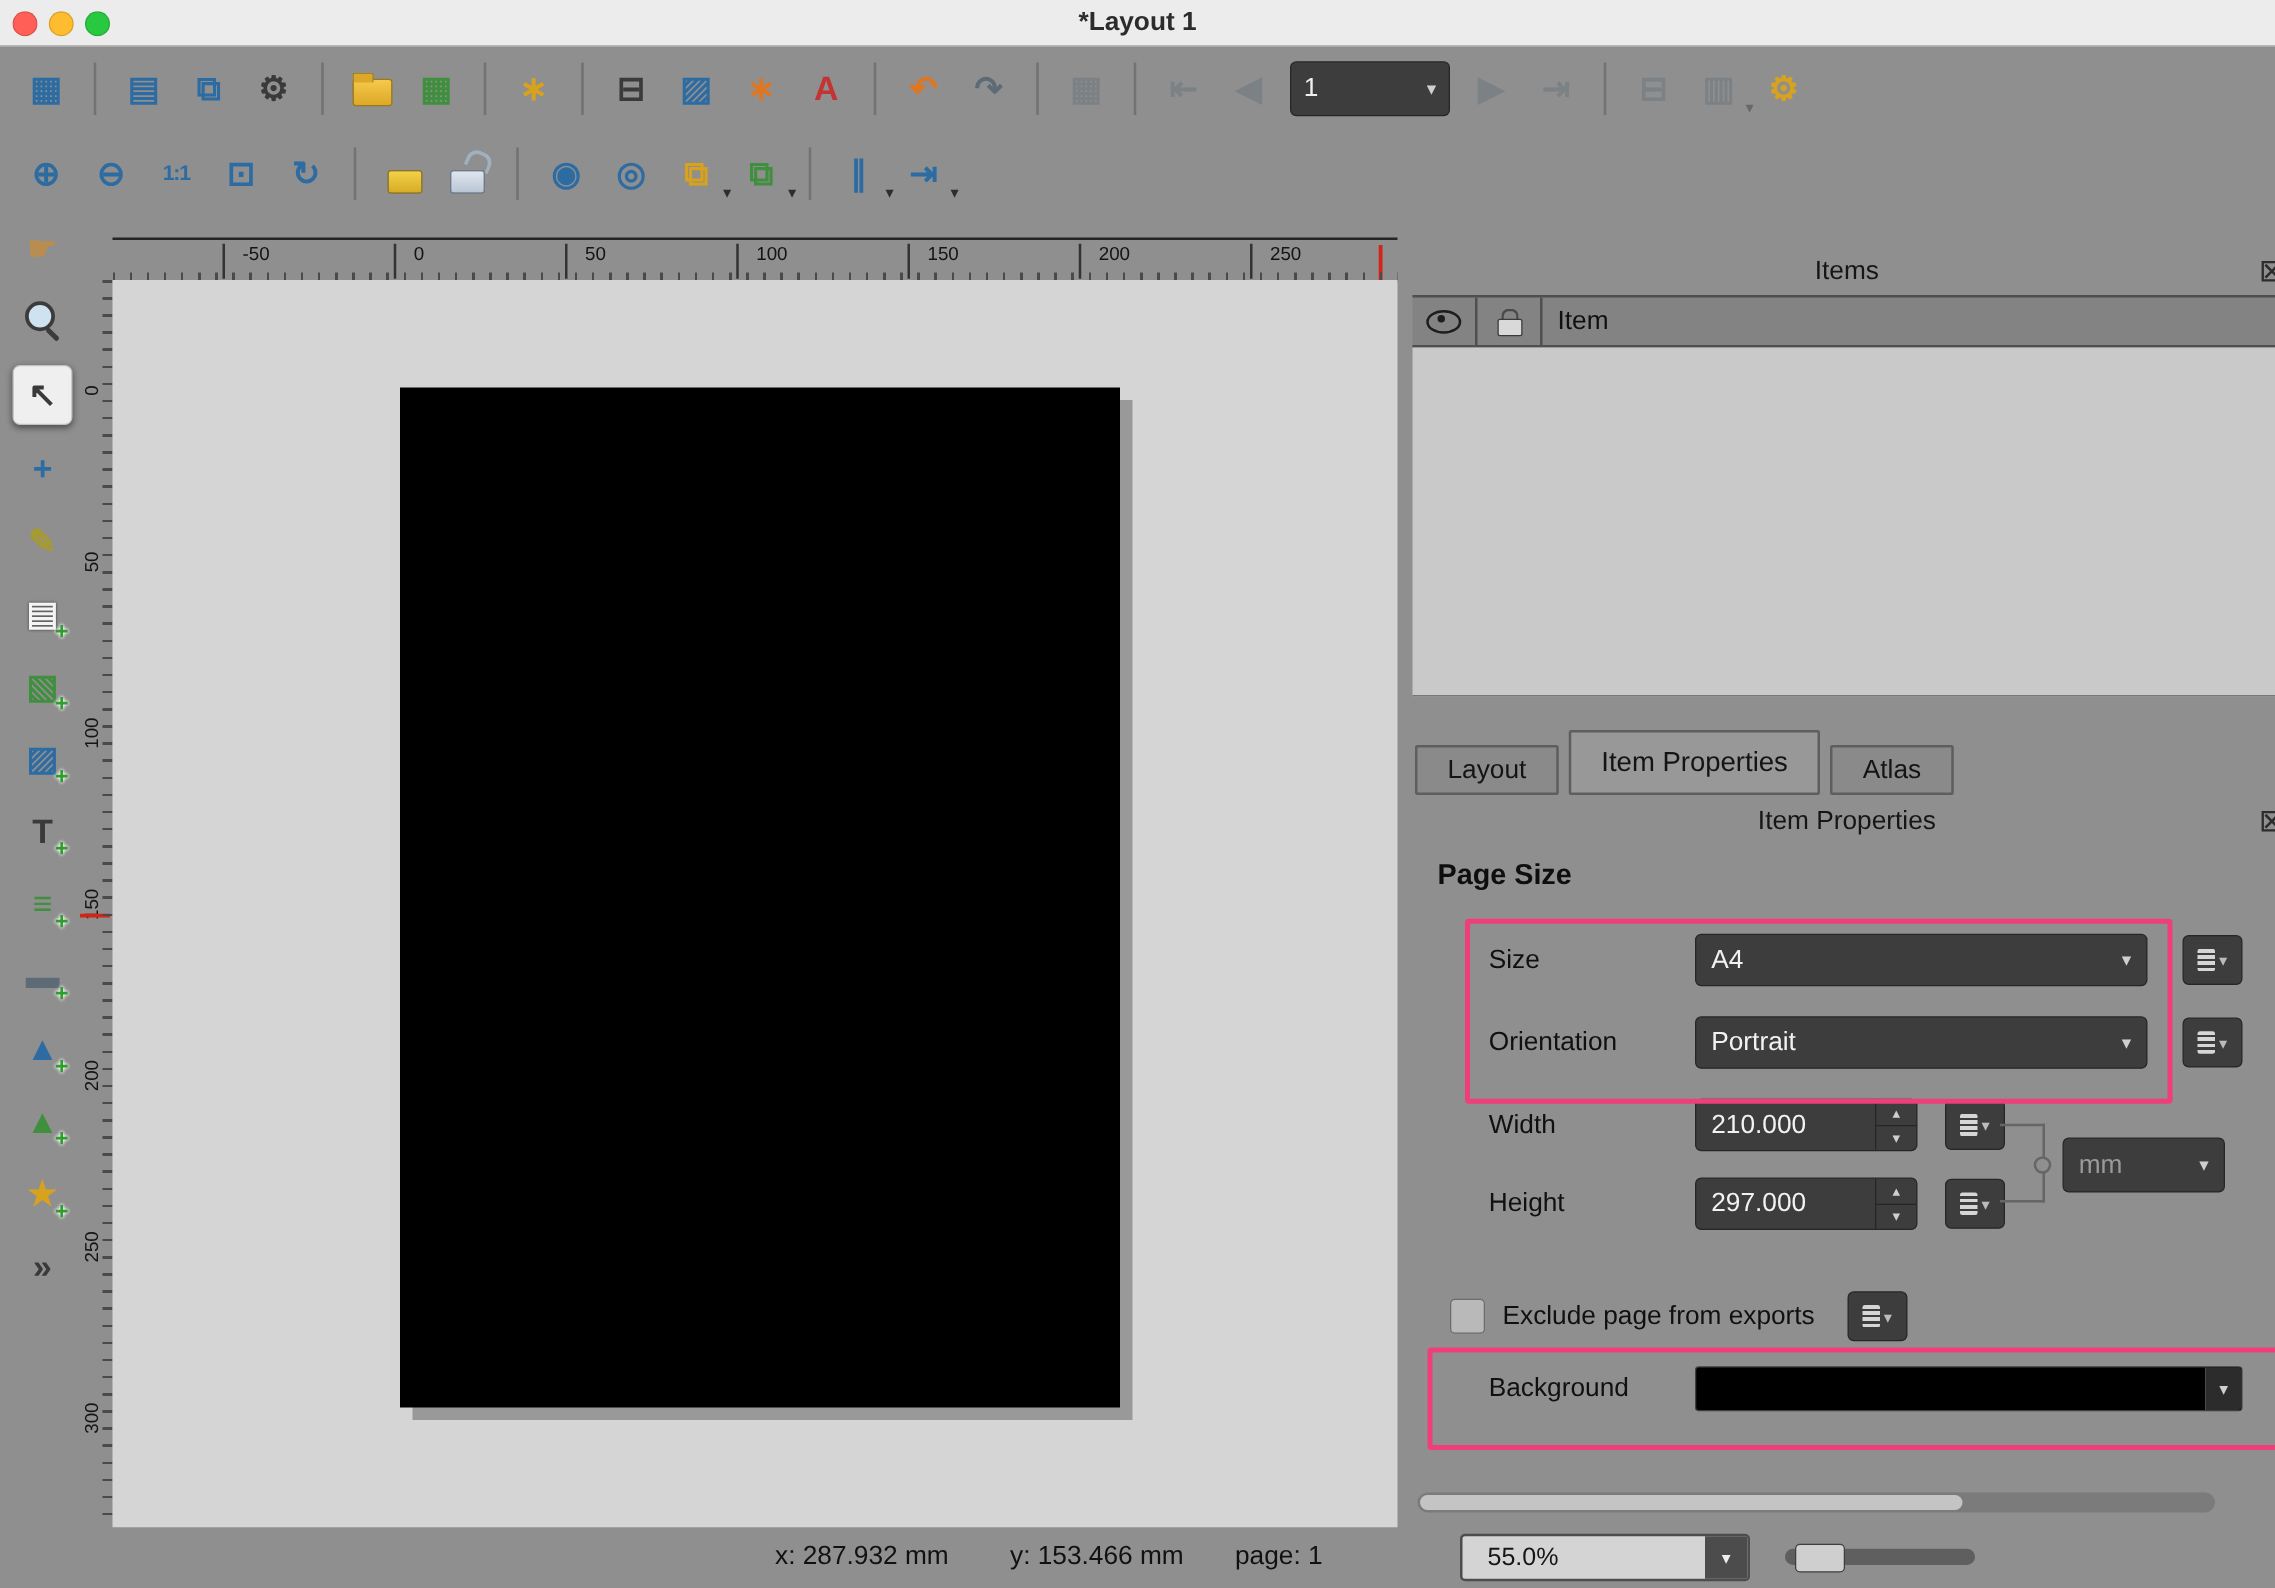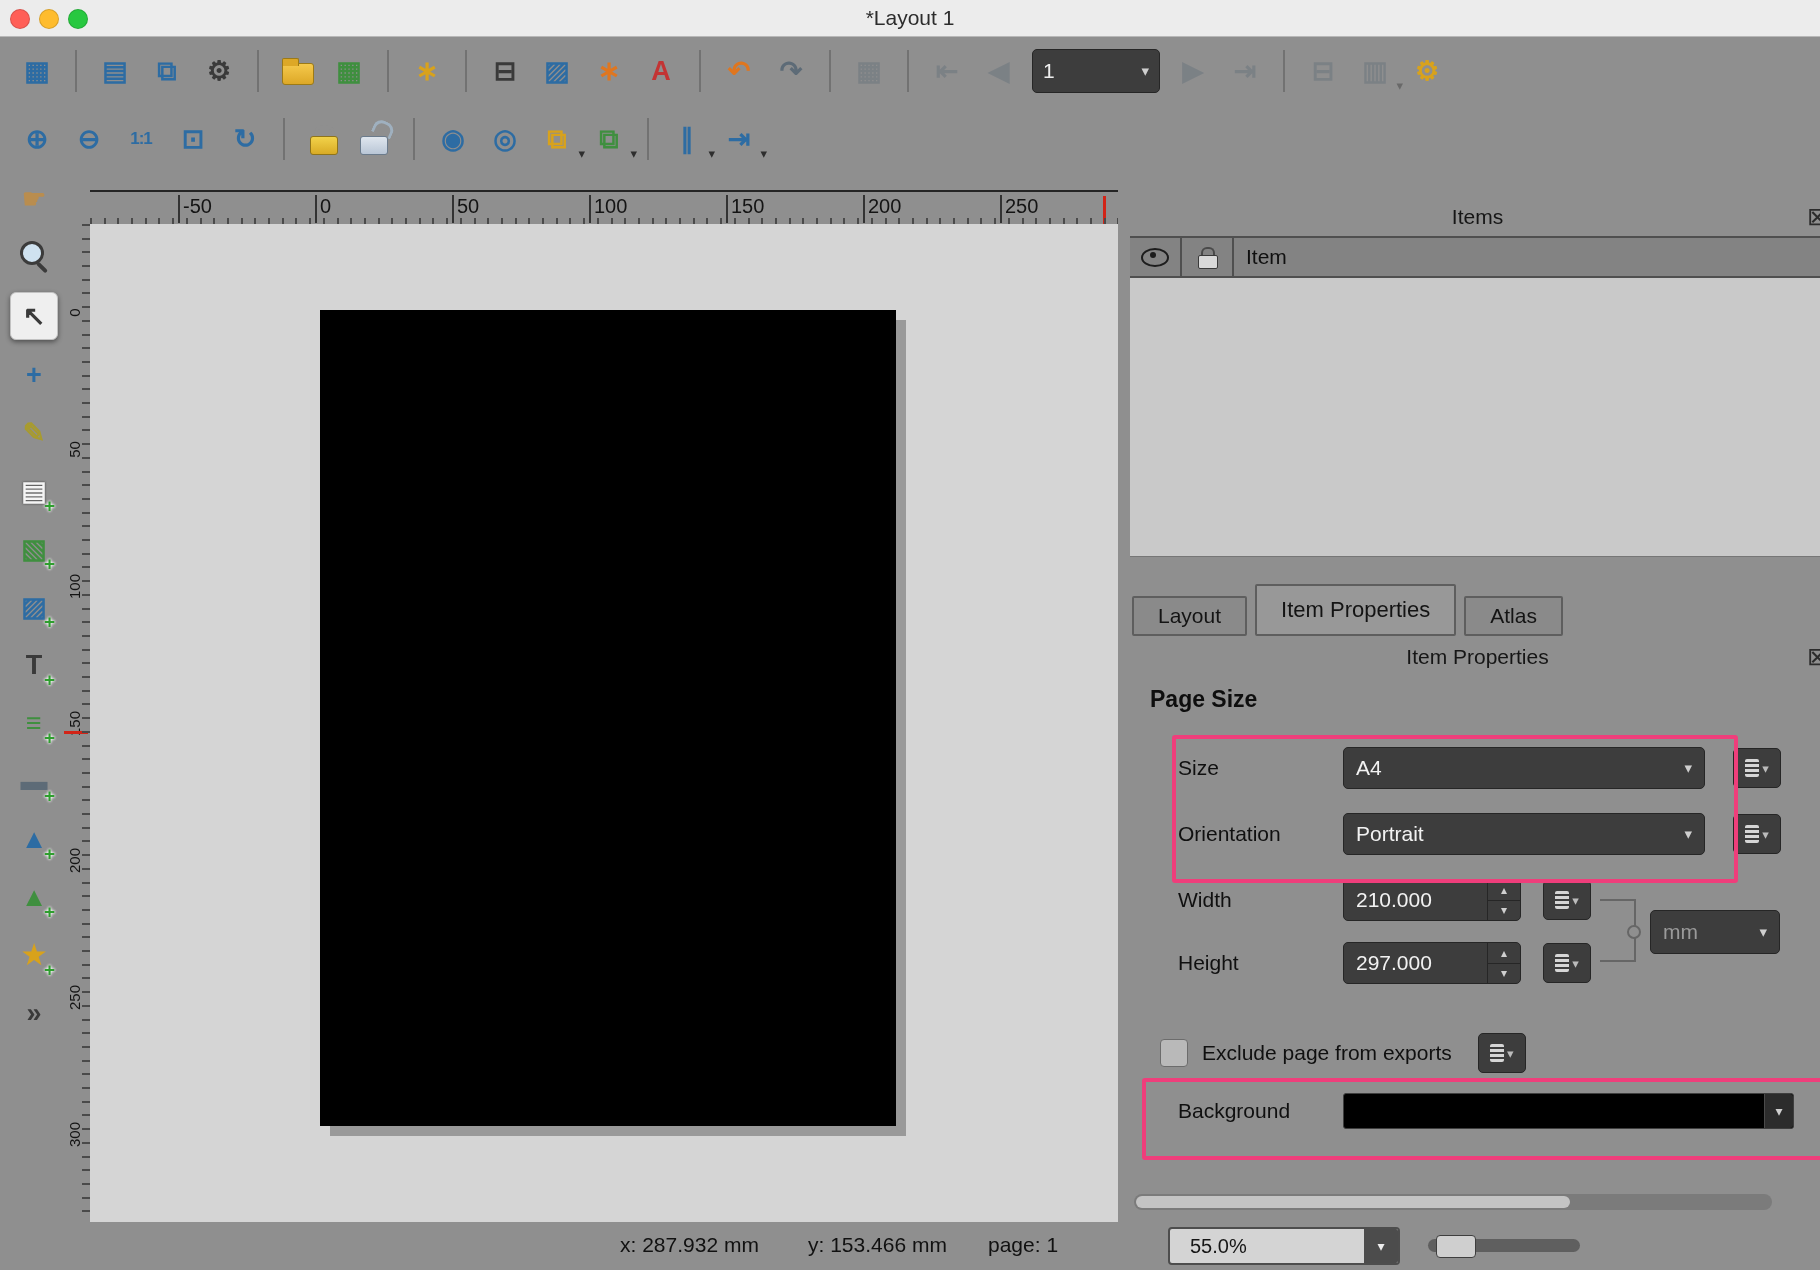--- a/index.html
+++ b/index.html
@@ -5,21 +5,21 @@
   html,body{margin:0;padding:0}
   body{
     width:1820px;height:1270px;position:relative;overflow:hidden;
     background:#8f8f8f;font-family:"Liberation Sans",sans-serif;color:#111;
   }
   
   .titlebar{position:absolute;left:0;top:0;width:1820px;height:36px;background:#ececec;border-bottom:1px solid #b8b8b8;z-index:30}
   .traffic{position:absolute;left:10px;top:9px;display:flex;gap:9px;z-index:2}
   .tl{width:18px;height:18px;border-radius:50%;display:inline-block;border:1px solid rgba(0,0,0,.15)}
   .tl.red{background:#ff5f57}.tl.yellow{background:#febc2e}.tl.green{background:#28c840}
-  .win-title{position:absolute;left:0;right:0;top:0;height:36px;line-height:36px;text-align:center;font-weight:normal;font-size:21px;color:#2c2c2c}
+  .win-title{position:absolute;left:0;right:0;top:0;height:36px;line-height:36px;text-align:center;font-weight:bold;font-size:21px;color:#2c2c2c}
   
   .tb1{position:absolute;left:0;top:36px;width:1820px;height:70px;display:flex;align-items:center;padding-left:14px;box-sizing:border-box}
   .tb2{position:absolute;left:0;top:106px;width:1820px;height:66px;display:flex;align-items:center;padding-left:14px;box-sizing:border-box}
   .tb-list{display:flex;align-items:center;gap:6px}
   .tile{width:46px;height:46px;border-radius:6px;display:flex;align-items:center;justify-content:center;position:relative;font-size:27px;font-weight:bold;color:#444;flex:0 0 auto;cursor:default}
   .tile .glyph{pointer-events:none}
   .tile[data-tone="blue"]{color:#2d6ca3}
   .tile[data-tone="dark"]{color:#3a3a3a}
   .tile[data-tone="yellow"]{color:#d8a21c}
   .tile[data-tone="orange"]{color:#e0761f}
@@ -44,21 +44,21 @@
   .tile[data-kind="magnifier"]::after{content:"";position:absolute;left:29px;top:27px;width:4px;height:13px;background:#3b3b3b;border-radius:2px;transform:rotate(-45deg)}
   
   .atlas-combo{width:128px;height:44px;background:#3d3d3d;border:1px solid #262626;border-radius:5px;display:flex;align-items:center;margin:0 10px;color:#eee;font-size:21px;padding:0 10px;box-sizing:border-box}
   .atlas-combo .caret{margin-left:auto;font-size:15px;color:#cfcfcf}
   
   .toolbox{position:absolute;left:5px;top:176px;width:58px;display:flex;flex-direction:column;align-items:center;gap:12px}
   .toolbox .tile[data-active="true"]{background:#efefef;border:1px solid #c2c2c2;box-shadow:0 2px 5px rgba(0,0,0,.45)}
   
   .hruler{position:absolute;left:90px;top:190px;width:1028px;height:34px;border-top:2px solid #252525}
   .hruler::after{content:"";position:absolute;left:0;right:0;bottom:0;height:8px;background:repeating-linear-gradient(90deg,#4a4a4a 0 2px,transparent 2px 13.7px)}
-  .rl-h{position:absolute;top:3px;font-size:20px;color:#141414;border-left:2px solid #333;padding-left:3px;height:28px;box-sizing:border-box}
+  .rl-h{position:absolute;top:3px;font-size:15px;color:#141414;border-left:2px solid #333;padding-left:14px;height:28px;box-sizing:border-box}
   .hruler .rl-h:nth-of-type(1){left:88px}.hruler .rl-h:nth-of-type(2){left:225px}
   .hruler .rl-h:nth-of-type(3){left:362px}.hruler .rl-h:nth-of-type(4){left:499px}
   .hruler .rl-h:nth-of-type(5){left:636px}.hruler .rl-h:nth-of-type(6){left:773px}
   .hruler .rl-h:nth-of-type(7){left:910px}
   .redmark-h{position:absolute;left:1013px;top:4px;width:3px;height:28px;background:#d22417}
   .vruler{position:absolute;left:62px;top:224px;width:28px;height:998px}
   .vruler::after{content:"";position:absolute;top:0;bottom:0;right:0;width:8px;background:repeating-linear-gradient(180deg,#4a4a4a 0 2px,transparent 2px 13.7px)}
   .rl-v{position:absolute;left:-3px;width:30px;text-align:center;font-size:15px;color:#141414;transform:rotate(-90deg)}
   .vruler .rl-v:nth-of-type(1){top:80px}.vruler .rl-v:nth-of-type(2){top:217px}
   .vruler .rl-v:nth-of-type(3){top:354px}.vruler .rl-v:nth-of-type(4){top:491px}
@@ -80,21 +80,21 @@
   .eye-icon::after{content:"";position:absolute;left:7px;top:2.5px;width:6px;height:6px;background:#1d1d1d;border-radius:50%}
   .mini-lock{position:relative;width:22px;height:22px;display:inline-block}
   .mini-lock::before{content:"";position:absolute;left:5px;top:1px;width:10px;height:8px;border:2.5px solid #4a4a4a;border-bottom:none;border-radius:6px 6px 0 0}
   .mini-lock::after{content:"";position:absolute;left:2px;top:9px;width:18px;height:12px;background:#d9d9d9;border:1px solid #3a3a3a;border-radius:2px}
   .items-list{position:absolute;left:0;right:0;top:92px;height:278px;background:#c9c9c9;border-bottom:1px solid #767676}
   .tabs{position:absolute;top:396px;left:2px;height:54px;display:flex;align-items:flex-end;gap:8px}
   .tab{height:40px;padding:0 24px;display:flex;align-items:center;justify-content:center;background:#8a8a8a;border:2px solid #5e5e5e;border-radius:2px;font-size:21px;color:#141414;box-sizing:border-box}
   .tab[data-active="true"]{height:52px;background:#989898;font-size:22px}
   
   .section-title{position:absolute;left:20px;top:500px;font-size:23px;font-weight:bold;color:#0e0e0e}
-  .prow{position:absolute;left:48px;right:20px;height:44px;display:flex;align-items:center}
+  .prow{position:absolute;left:61px;right:20px;height:44px;display:flex;align-items:center}
   .r-size{top:560px}.r-orient{top:626px}.r-width{top:692px}.r-height{top:755px}
   .r-exclude{top:845px;left:30px}.r-bg{top:903px}
   .plabel{width:165px;font-size:21px;color:#101010;flex:0 0 auto}
   .dd{height:42px;background:#3d3d3d;border:1px solid #262626;border-radius:5px;display:flex;align-items:center;padding:0 12px;box-sizing:border-box;color:#f2f2f2;font-size:21px}
   .dd-wide{width:362px}
   .dd-caret{margin-left:auto;font-size:15px;color:#cfcfcf}
   .dd-units{position:absolute;left:520px;top:724px;width:130px;height:44px}
   .dd-units .dd-val{color:#9a9a9a}
   .spin{width:178px;height:42px;background:#3d3d3d;border:1px solid #262626;border-radius:5px;display:flex;align-items:center;box-sizing:border-box;color:#f2f2f2;font-size:21px}
   .spin-val{padding-left:12px;flex:1}

